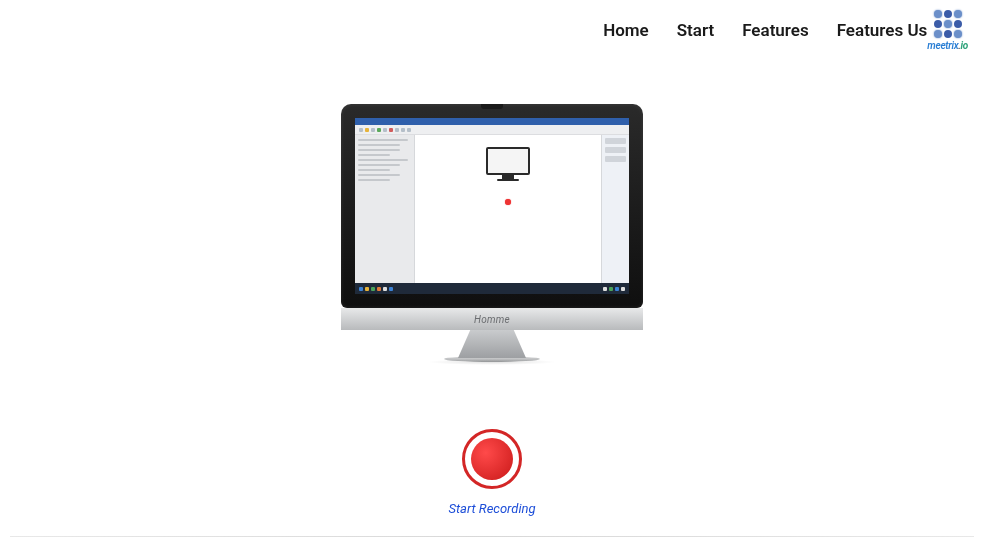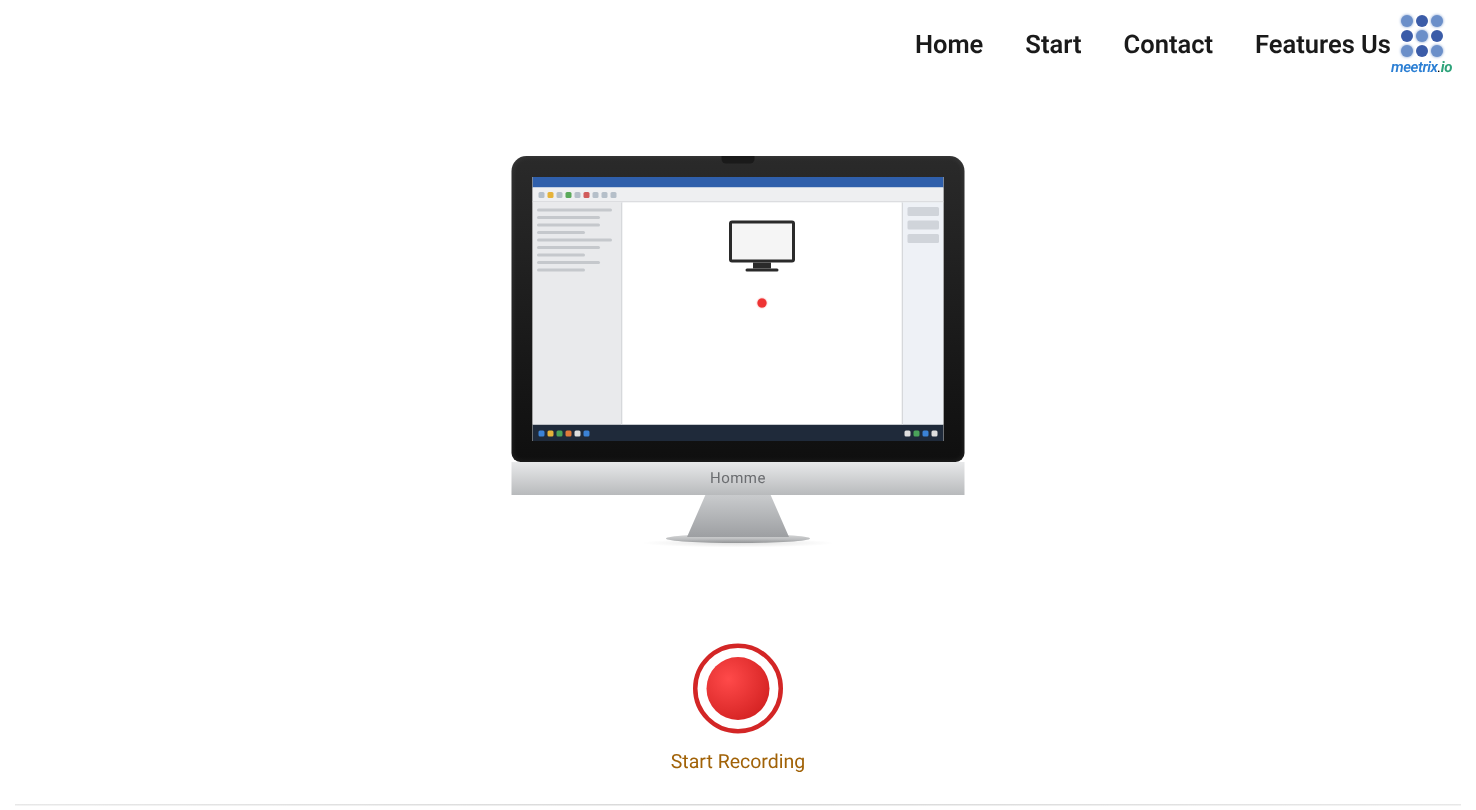--- a/index.html
+++ b/index.html
@@ -61,20 +61,21 @@
       letter-spacing: -0.3px;
     }
     .logo-text .m { color: #2b7fd4; font-weight: 600; margin-top: 44px; }
     .logo-text .io { color: #2ea37a; font-weight: 700; }
 
     .content {
       display: flex;
       flex-direction: column;
       align-items: center;
       padding-top: 48px;
+      font-style: italic;
     }
 
     
     .monitor {
       position: relative;
       width: 302px;
       display: flex;
       flex-direction: column;
       align-items: center;
     }
@@ -268,40 +269,40 @@
       padding: 0;
     }
     .record-inner {
       width: 42px;
       height: 42px;
       border-radius: 50%;
       background: radial-gradient(circle at 35% 35%, #ff4a4a, #c91818);
     }
     .record-label {
       font-size: 13px;
-      color: #a16207;
+      color: #1d4ed8;
     }
 
     .bottom-line {
       position: absolute;
       bottom: 3px;
       left: 10px;
       right: 10px;
       height: 1px;
       background: linear-gradient(90deg, #e8e8e8, #d8d8d8, #e8e8e8);
     }
   </style>
 </head>
 <body>
 
 <div class="header">
   <nav class="nav">
     <a class="nav-item">Home</a>
     <a class="nav-item">Start</a>
-    <a class="nav-item">Contact</a>
+    <a class="nav-item">Features</a>
     <a class="nav-item">Features Us</a>
   </nav>
   <div class="logo">
     <div class="logo-grid">
       <div class="logo-dot blur"></div>
         <div class="logo-dot"></div>
         <div class="logo-dot blur"></div>
       <div class="logo-dot"></div>
         <div class="logo-dot blur"></div>
         <div class="logo-dot"></div>

